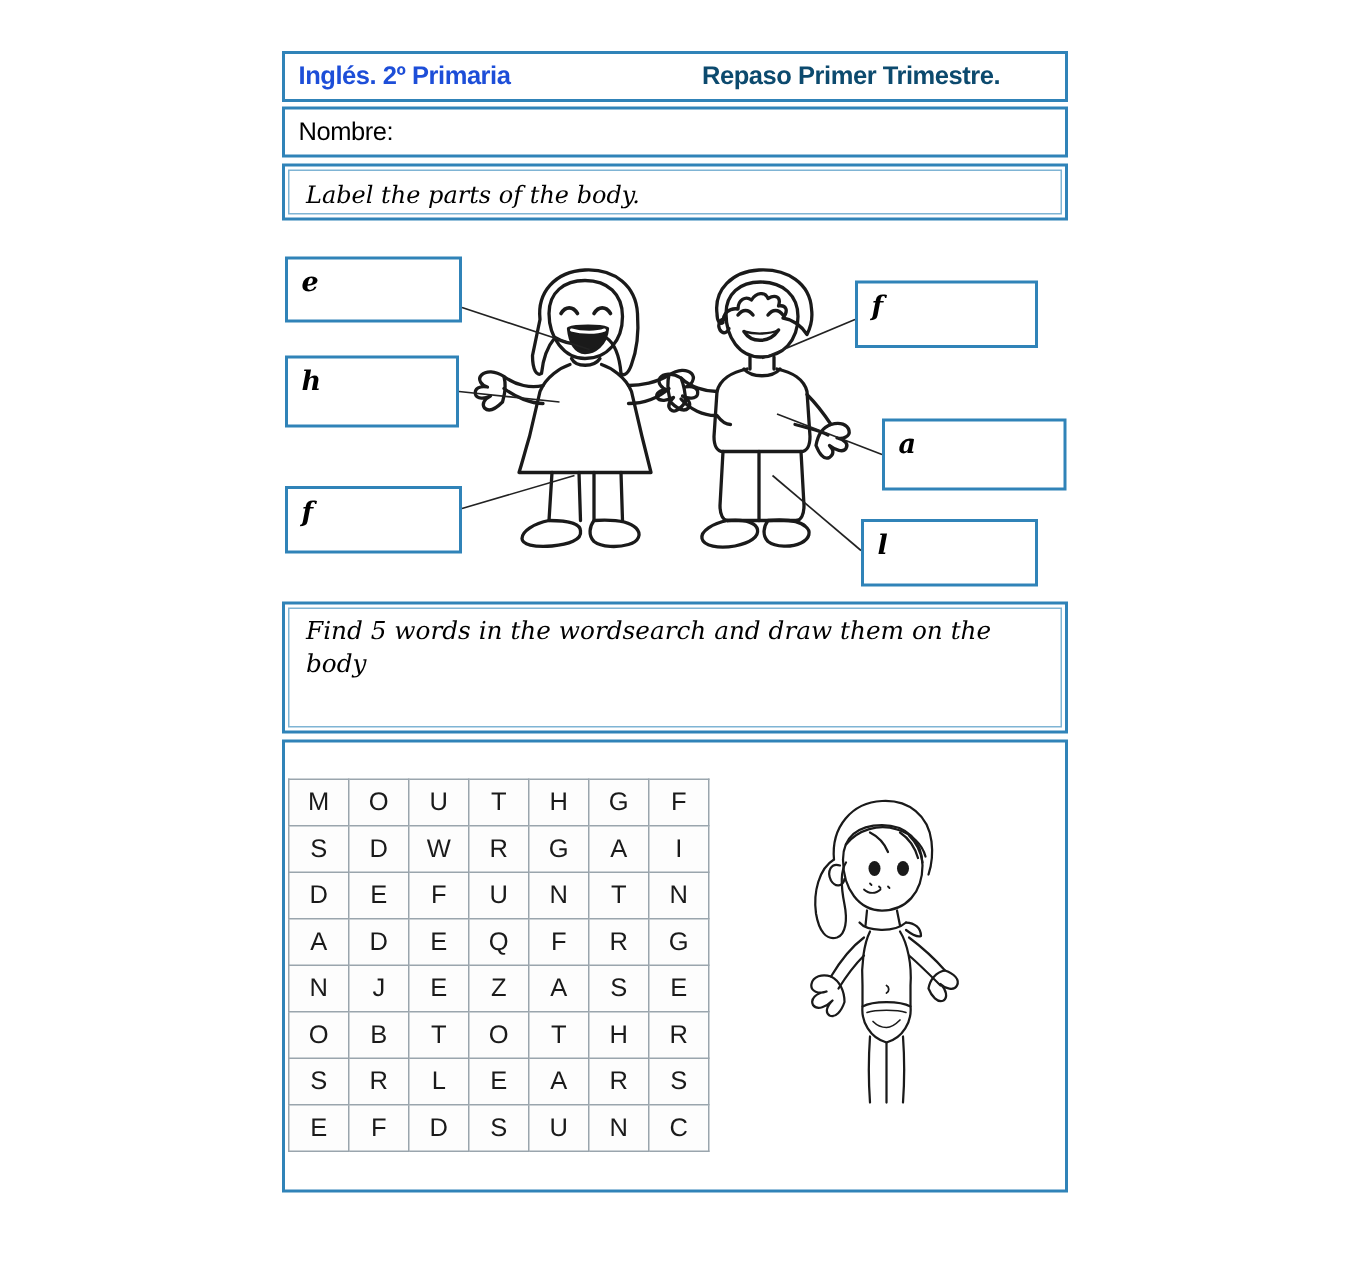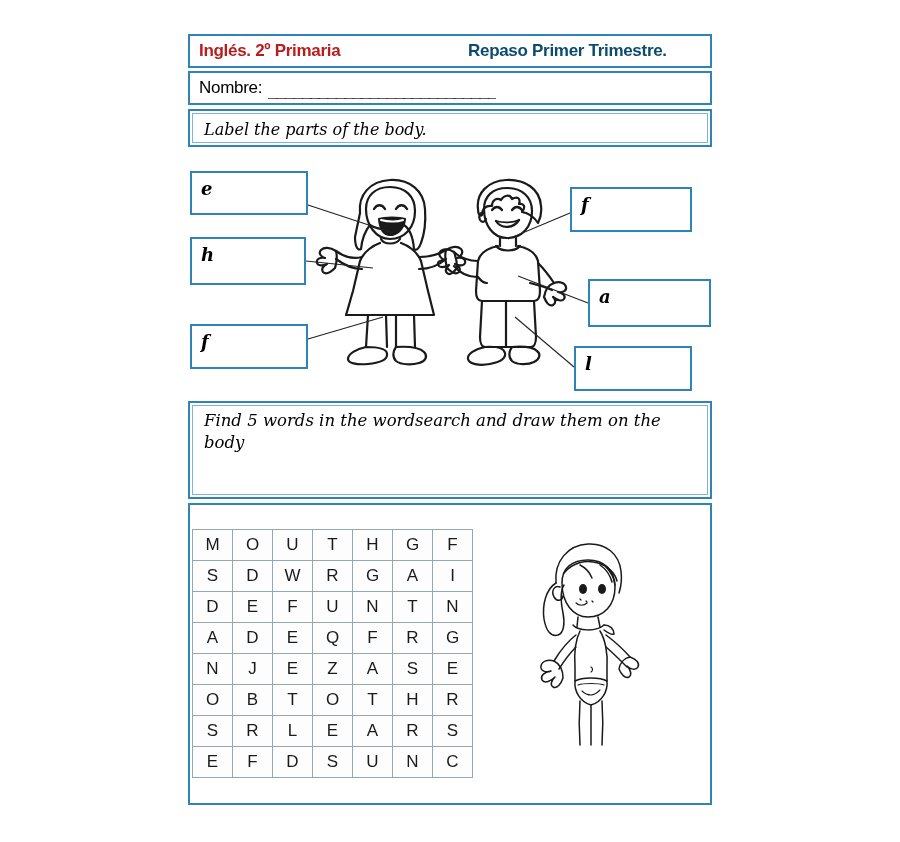--- a/index.html
+++ b/index.html
@@ -32,21 +32,21 @@
     background: #ffffff;
     display: flex;
     align-items: center;
     position: relative;
   }
   .header-row + .header-row { margin-top: 3px; }
 
   .hdr-left {
     font-weight: bold;
     font-size: 17px;
-    color: #b91c1c;
+    color: #1d4ed8;
     padding-left: 9px;
     letter-spacing: -0.3px;
   }
   .hdr-right {
     font-weight: bold;
     font-size: 17px;
     color: #0c4a6e;
     position: absolute;
     left: 278px;
     letter-spacing: -0.3px;
@@ -89,21 +89,21 @@
     font-family: "DejaVu Serif", serif;
     font-style: italic;
     font-size: 16.5px;
     color: #000;
     padding: 7px 12px 8px 14px;
     line-height: 1.35;
   }
 
   #instr1 { height: 38px; }
   #instr1 .instr-text { padding-top: 8px; font-size: 16px; }
-  #instr2 { height: 98px; }
+  #instr2 { height: 88px; }
 
   
   #label-section {
     position: relative;
     width: 524px;
     height: 246px;
     margin-top: 4px;
   }
 
   .lbl-box {
@@ -180,21 +180,20 @@
 
 <div id="sheet">
 
   <div class="header-row">
     <span class="hdr-left">Inglés. 2º Primaria</span>
     <span class="hdr-right">Repaso Primer Trimestre.</span>
   </div>
 
   <div class="header-row">
     <span class="nombre-label">Nombre:</span>
-    <span class="nombre-line">___________________________</span>
   </div>
 
   <div class="instr" id="instr1">
     <div class="instr-text">Label the parts of the body.</div>
   </div>
 
   <div id="label-section">
 
     <svg id="connectors" viewBox="0 0 524 246">
       <line x1="120" y1="54" x2="205" y2="82" stroke="#222" stroke-width="1.1"></line>

